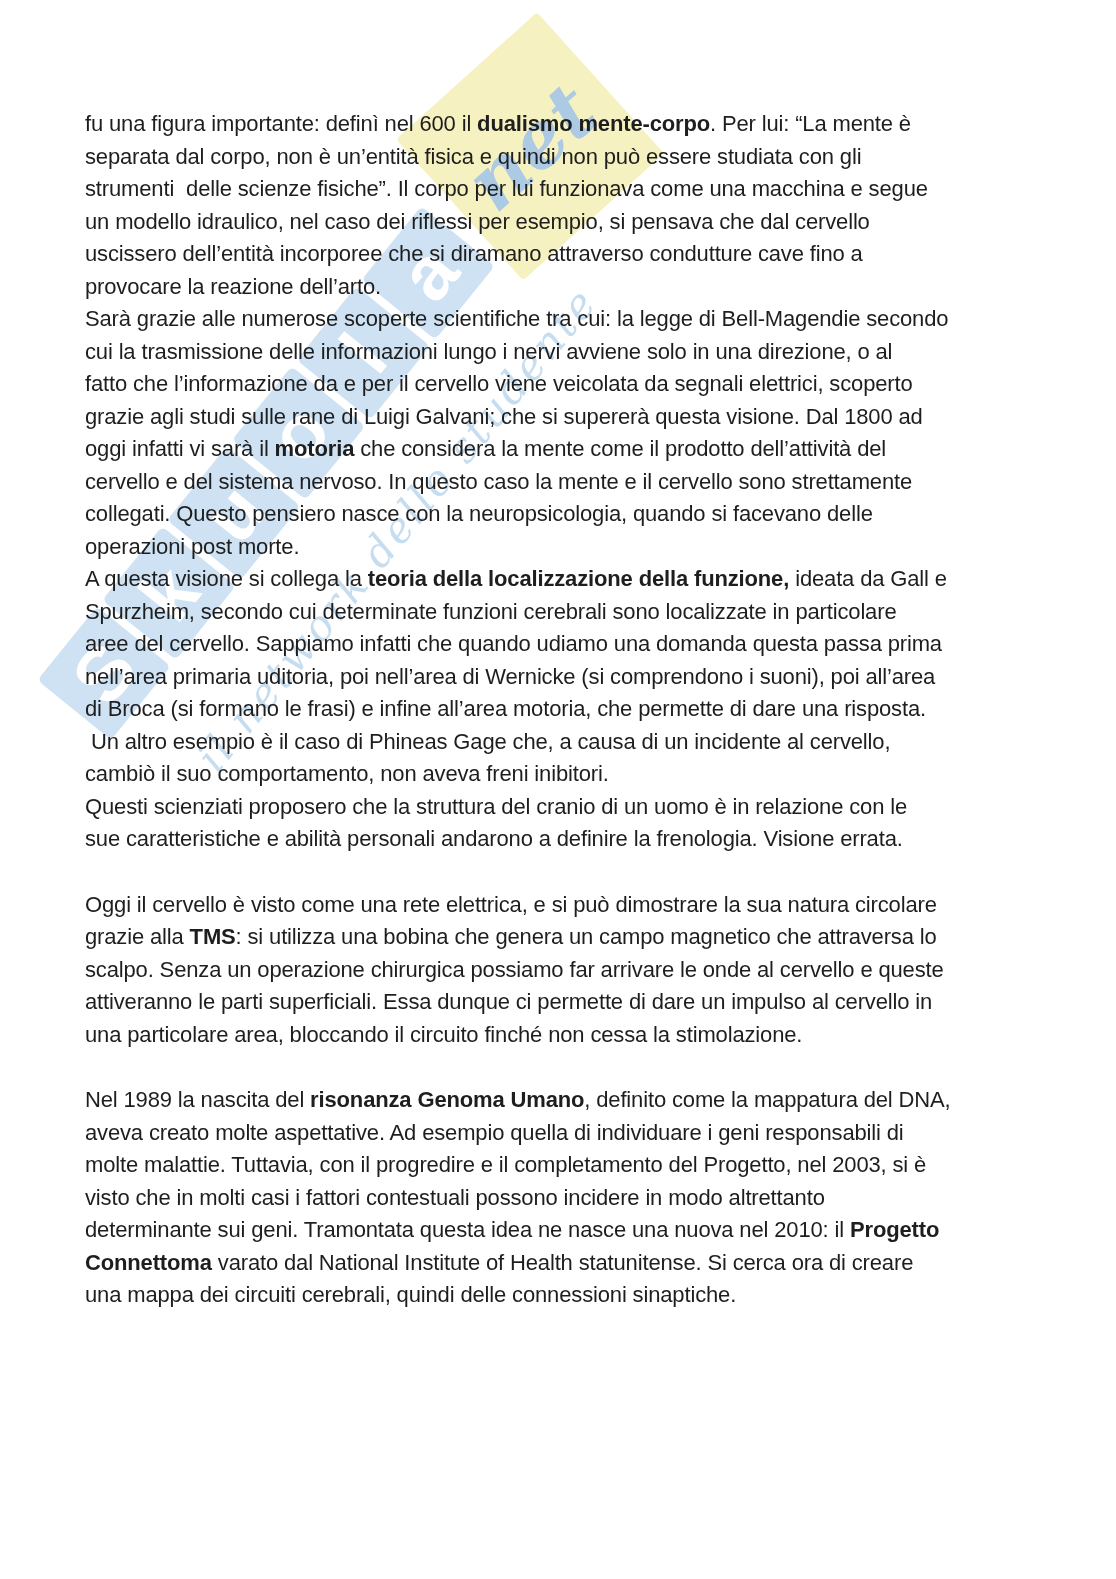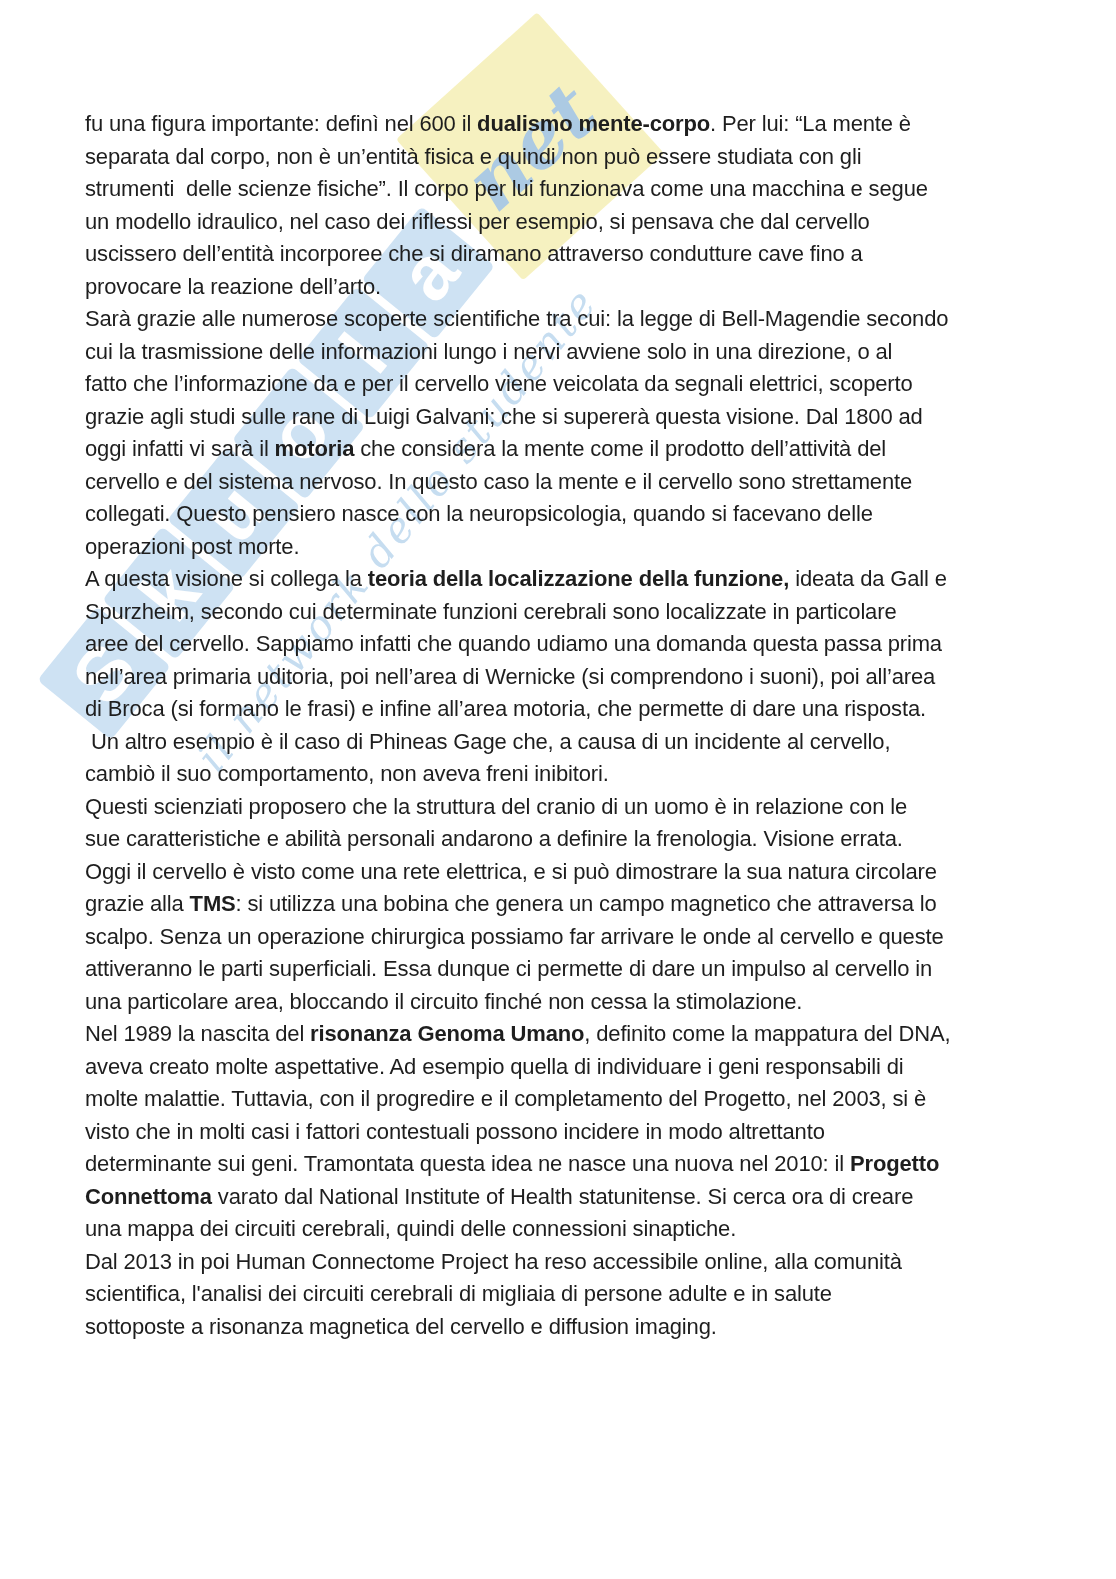--- a/index.html
+++ b/index.html
@@ -71,21 +71,21 @@
     width: 1008px;
     z-index: 1;
     font-size: 22px;
     line-height: 32.5px;
     letter-spacing: -0.15px;
   }
   .text-column p {
     margin: 0;
     white-space: pre-wrap;
   }
-  .text-column p.gap { }
+  .text-column p.gap { margin-top: 33px; }
   .b { font-weight: bold; }
 </style>
 </head>
 <body>
 
 <div class="page">
 
   <div class="watermark">
     <div class="wm-row">
 
@@ -132,18 +132,15 @@
 scalpo. Senza un operazione chirurgica possiamo far arrivare le onde al cervello e queste
 attiveranno le parti superficiali. Essa dunque ci permette di dare un impulso al cervello in
 una particolare area, bloccando il circuito finché non cessa la stimolazione.</span></p>
       <p class="gap"><span>Nel 1989 la nascita del </span><span class="b">risonanza Genoma Umano</span><span>, definito come la mappatura del DNA,
 aveva creato molte aspettative. Ad esempio quella di individuare i geni responsabili di
 molte malattie. Tuttavia, con il progredire e il completamento del Progetto, nel 2003, si è
 visto che in molti casi i fattori contestuali possono incidere in modo altrettanto
 determinante sui geni. Tramontata questa idea ne nasce una nuova nel 2010: il </span><span class="b">Progetto
 Connettoma</span><span> varato dal National Institute of Health statunitense. Si cerca ora di creare
 una mappa dei circuiti cerebrali, quindi delle connessioni sinaptiche.</span></p>
-      <p><span>Dal 2013 in poi Human Connectome Project ha reso accessibile online, alla comunità
-scientifica, l'analisi dei circuiti cerebrali di migliaia di persone adulte e in salute
-sottoposte a risonanza magnetica del cervello e diffusion imaging.</span></p>
     </div>
 
 </div>
 
 </body></html>

